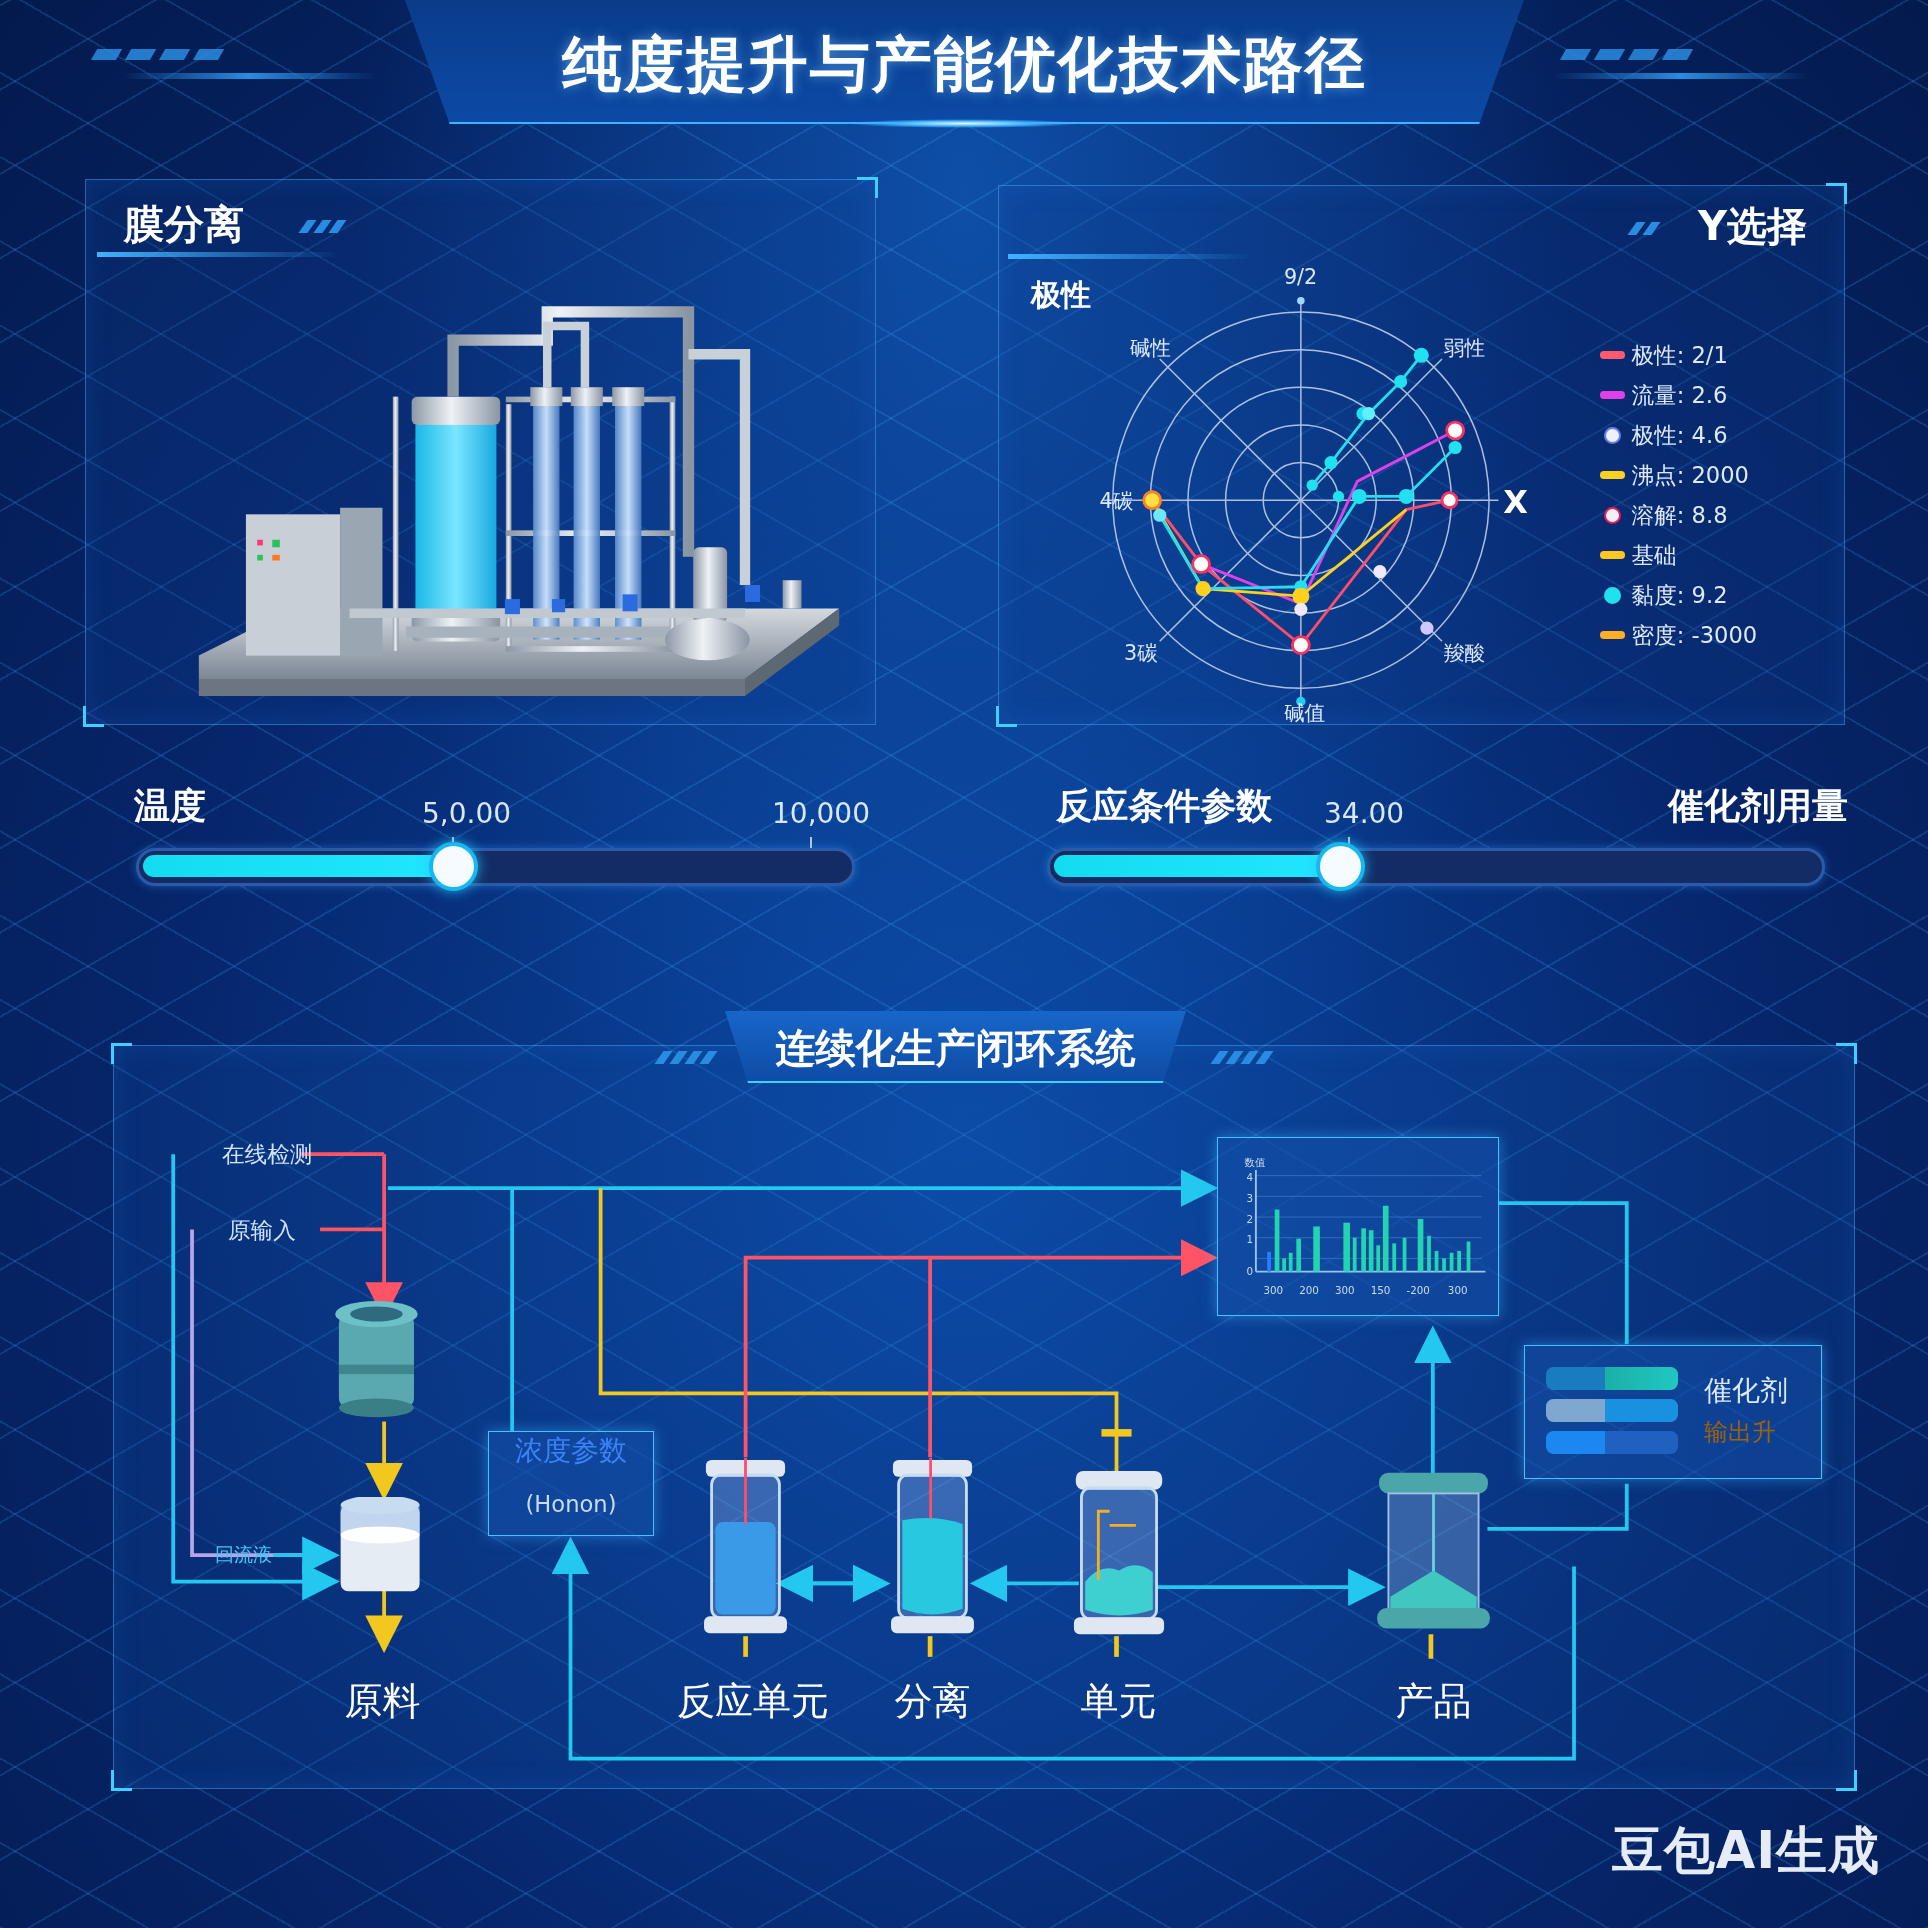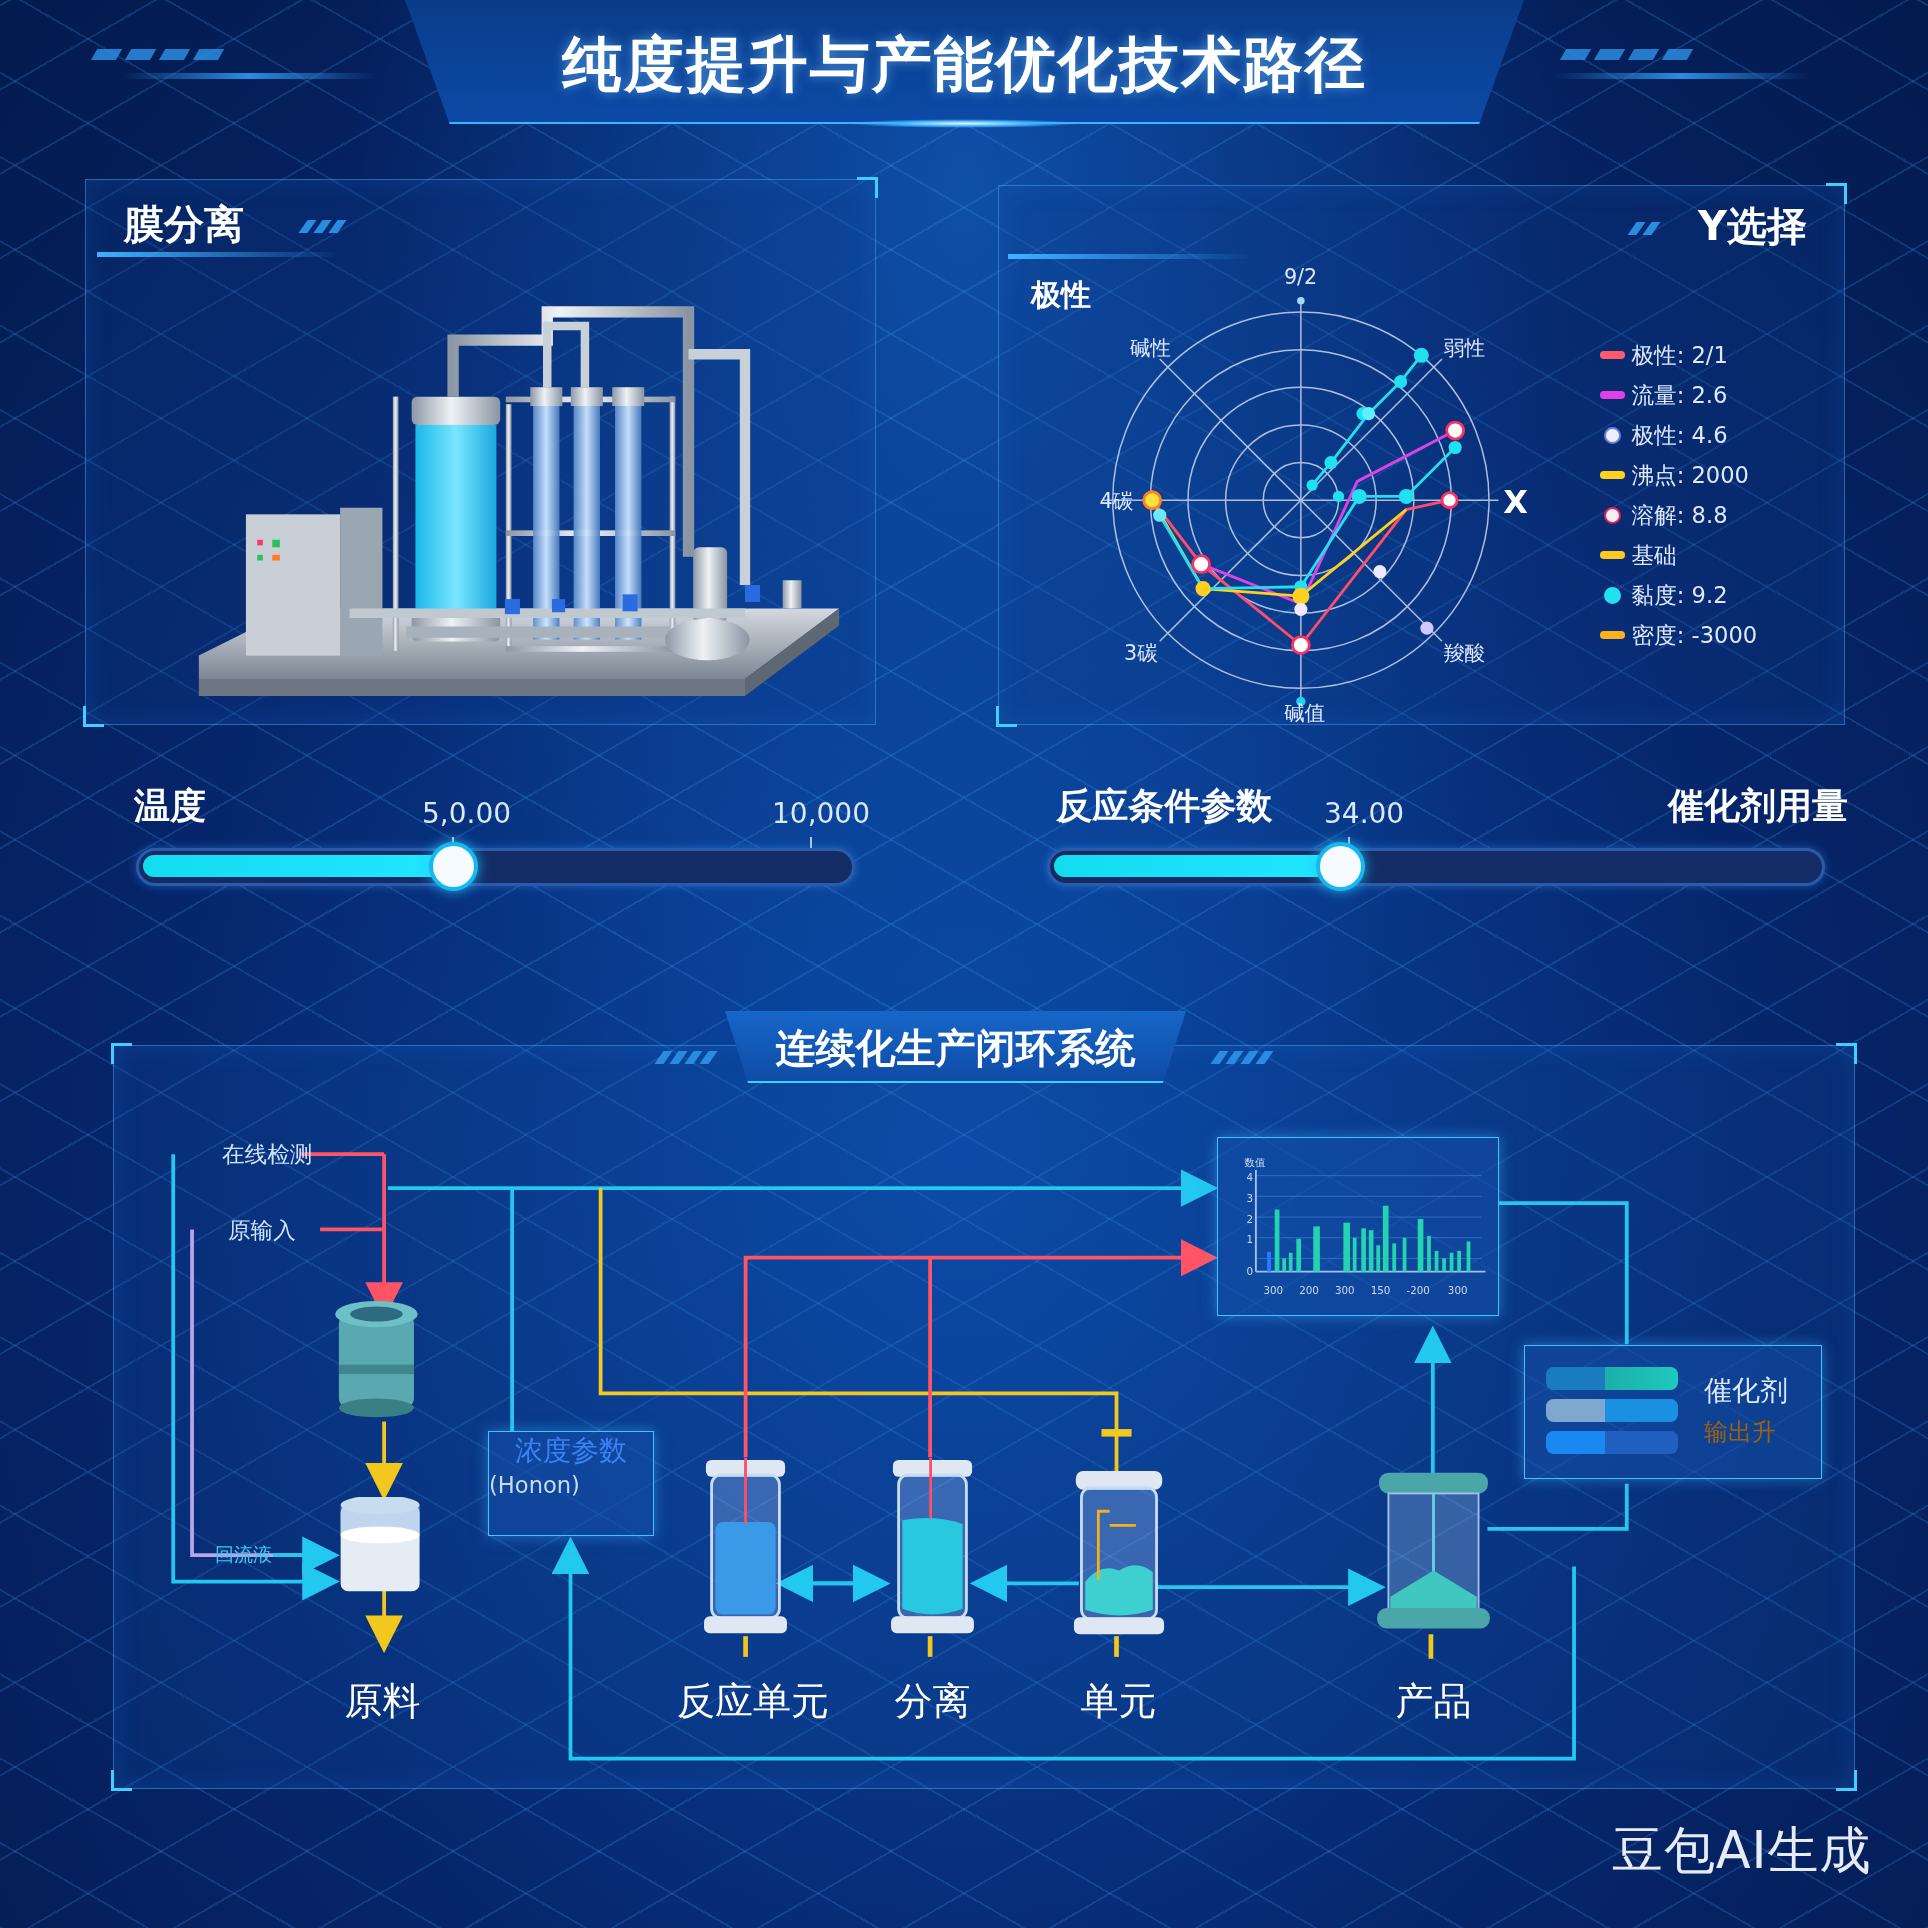--- a/index.html
+++ b/index.html
@@ -54,21 +54,21 @@
   .thumb{position:absolute;top:-9.4px;width:49px;height:49px;border-radius:50%;
     background:#f6fbff;border:4.7px solid #16b8f0;box-shadow:0 0 13px rgba(40,200,255,.8)}
   .tick{position:absolute;width:1.9px;background:#b0c8e8}
   
   .flow-label{font-size:38px;font-weight:normal;text-align:center}
   .flow-small{font-size:22.6px;color:#cfe4ff}
   .mini-box{border:1.9px solid #3fc4ff;background:rgba(20,80,170,.55);box-shadow:0 0 13px rgba(60,180,255,.5)}
   .legend-row{display:flex;align-items:center;gap:7px;height:40px;font-size:22.6px;color:#dce9ff}
   .legend-mark{width:24.5px;height:7.5px;border-radius:3.8px}
   .legend-dot{width:17px;height:17px;border-radius:50%;border:2.8px solid}
-  .watermark{font-size:51px;font-weight:normal;color:#e6ecf6;letter-spacing:0.9px}
+  .watermark{font-size:51px;font-weight:bold;color:#e6ecf6;letter-spacing:0.9px}
 </style>
 </head>
 <body>
 
 <div class="grid"></div>
 
 <div class="abs header-bar"></div>
 <div class="abs header-glow"></div>
 <div class="abs header-title">纯度提升与产能优化技术路径</div>
 <div class="abs deco-stripes" style="left:94px;top:49px">
@@ -379,21 +379,21 @@
 <svg class="abs" style="left:335px;top:1497px" width="94" height="104" viewBox="0 0 100 110">
   <rect x="6" y="8" width="84" height="92" rx="8" fill="#e6ecf4"></rect>
   <rect x="6" y="8" width="84" height="32" fill="#a8c8ea" opacity=".6"></rect>
   <ellipse cx="48" cy="8" rx="42" ry="10" fill="#c8dcf0"></ellipse>
   <ellipse cx="48" cy="40" rx="42" ry="9" fill="#fff"></ellipse>
 </svg>
 <div class="abs flow-label" style="left:326px;top:1676px;width:113px">原料</div>
 
 <div class="abs mini-box" style="left:488px;top:1431px;width:166px;height:105px">
   <div style="text-align:center;font-size:28px;color:#3b82f6;">浓度参数</div>
-  <div style="font-size:22.6px;color:#c8dcf0;margin-top:2px">(Honon)</div>
+  <div style="text-align:center;font-size:22.6px;color:#c8dcf0;margin-top:21px">(Honon)</div>
 </div>
 
 <svg class="abs" style="left:702px;top:1458px" width="87" height="179" viewBox="0 0 92 190">
   <rect x="4" y="2" width="84" height="18" rx="6" fill="#dfe8f2"></rect>
   <rect x="10" y="18" width="72" height="152" rx="10" fill="rgba(180,210,255,.28)" stroke="#c8dcf0" stroke-width="3"></rect>
   <rect x="14" y="68" width="64" height="98" rx="8" fill="#3a9ae8"></rect>
   <rect x="2" y="168" width="88" height="18" rx="6" fill="#dfe8f2"></rect>
   <line x1="46" y1="0" x2="46" y2="70" stroke="#ff4d6a" stroke-width="3"></line>
 </svg>
 <div class="abs flow-label" style="left:659px;top:1676px;width:188px">反应单元</div>

